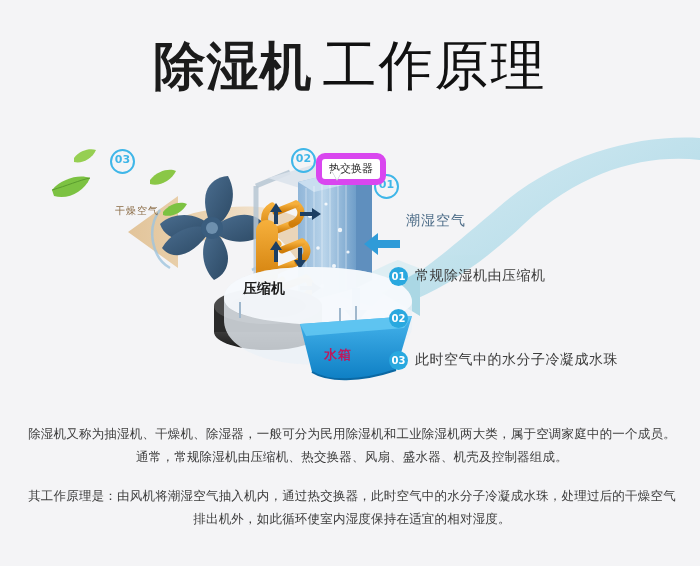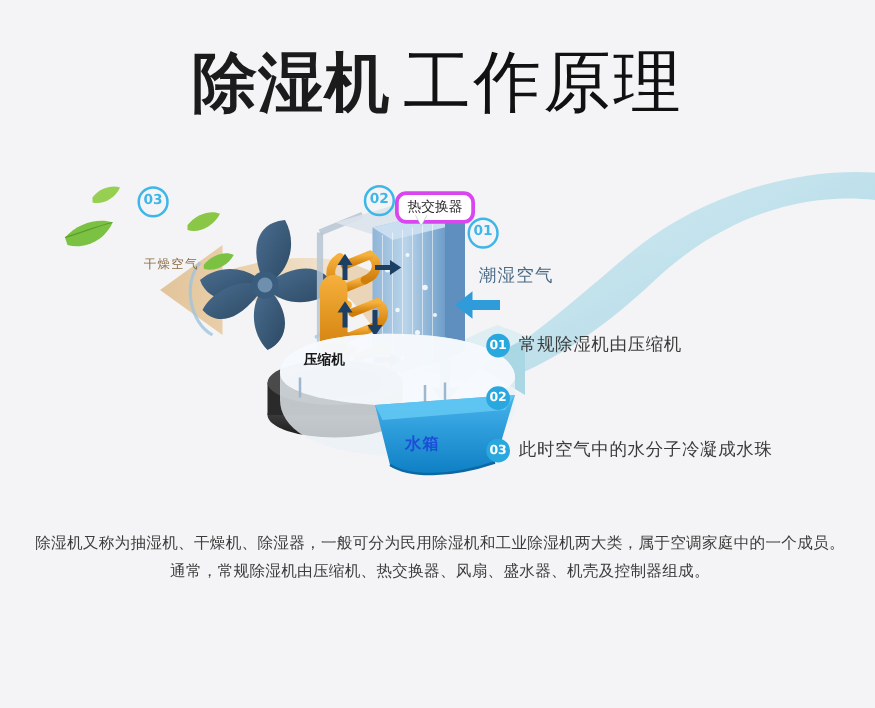--- a/index.html
+++ b/index.html
@@ -65,46 +65,46 @@
     font-family: "DejaVu Sans", "Liberation Sans", sans-serif;
     white-space: nowrap;
   }
   .lbl-dry {
     left: 115px; top: 84px;
     font-size: 10px;
     color: #8a6b45;
     letter-spacing: 1px;
   }
   .lbl-humid {
-    left: 383px; top: 92px;
+    left: 406px; top: 92px;
     font-size: 14px;
     color: #4a6a86;
     letter-spacing: 1px;
   }
   .lbl-compressor {
     left: 243px; top: 160px;
-    font-size: 11px;
+    font-size: 14px;
     font-weight: bold;
     color: #1a1a1a;
     letter-spacing: 0px;
   }
   .lbl-tank {
     left: 324px; top: 226px;
     font-size: 13px;
     font-weight: bold;
-    color: #1d4ed8;
+    color: #be185d;
     letter-spacing: 1px;
   }
   .lbl-hx {
     position: absolute;
     left: 316px; top: 33px;
     font-size: 11px;
     color: #2b2b2b;
     background: #ffffff;
-    border: 3px solid #d946ef;
+    border: 6px solid #d946ef;
     border-radius: 9px;
     padding: 2px 7px 3px 7px;
     white-space: nowrap;
     font-family: "DejaVu Sans", "Liberation Sans", sans-serif;
   }
   .hx-tail {
     position: absolute;
     left: 332px; top: 51px;
     width: 0; height: 0;
     border-left: 5px solid transparent;
@@ -372,15 +372,16 @@
       <div class="step-badge">02</div>
     </div>
     <div class="step-row">
       <div class="step-badge">03</div>
       <div class="step-text">此时空气中的水分子冷凝成水珠</div>
     </div>
   </div>
 
   <div class="body-copy">
     <p class="para">除湿机又称为抽湿机、干燥机、除湿器，一般可分为民用除湿机和工业除湿机两大类，属于空调家庭中的一个成员。通常，常规除湿机由压缩机、热交换器、风扇、盛水器、机壳及控制器组成。</p>
+    <p class="para">其工作原理是：由风机将潮湿空气抽入机内，通过热交换器，此时空气中的水分子冷凝成水珠，处理过后的干燥空气排出机外，如此循环使室内湿度保持在适宜的相对湿度。</p>
   </div>
 
 </div>
 
 </body></html>

